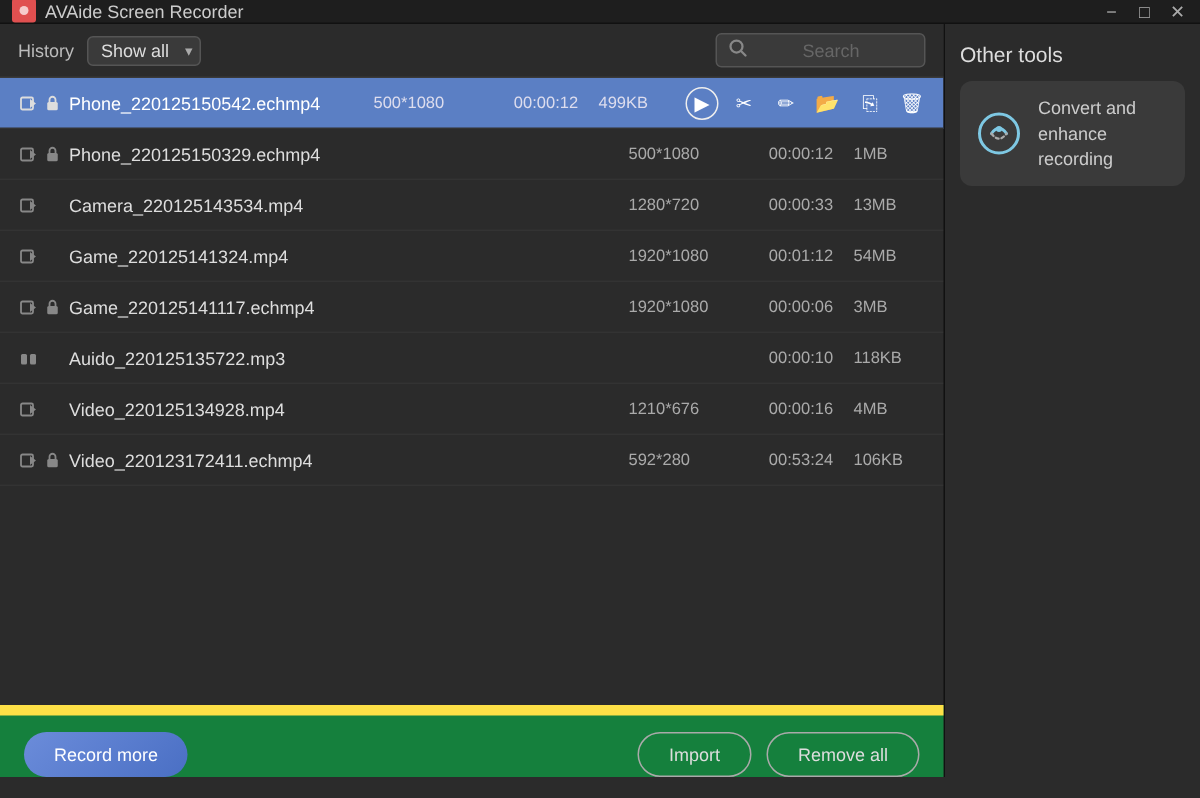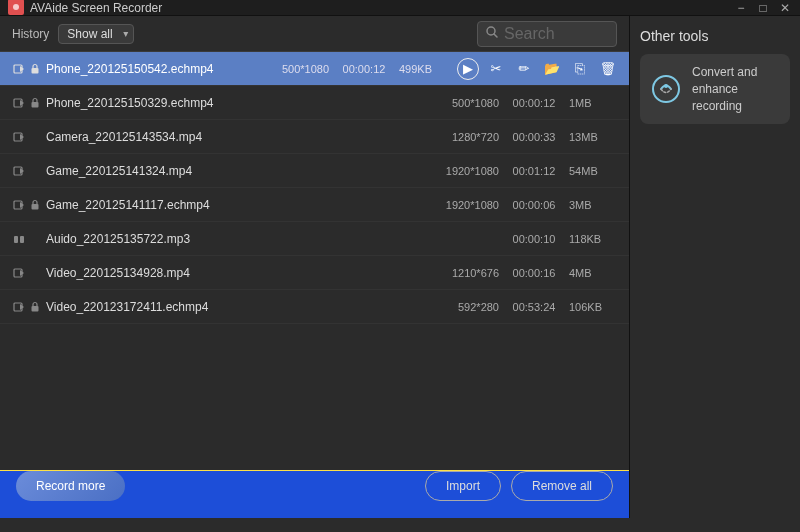--- a/index.html
+++ b/index.html
@@ -124,22 +124,23 @@
     }
     #search-icon-svg {
       color: #888;
       font-size: 12px;
     }
     #search-input {
       background: transparent;
       border: none;
       outline: none;
       color: #ccc;
-      font-size: 16px;
+      font-size: 12px;
       width: 100px;
+      text-align: center;
     }
     #search-input::placeholder { color: #666; }
 
     
     #file-list {
       flex: 1;
       overflow-y: auto;
       overflow-x: hidden;
     }
     #file-list::-webkit-scrollbar { width: 6px; }
@@ -187,21 +188,21 @@
       overflow: hidden;
       text-overflow: ellipsis;
       white-space: nowrap;
       margin-left: 4px;
       color: #ddd;
     }
     .file-row.selected .file-name { color: #fff; }
 
     .file-res {
       width: 80px;
-      text-align: right;
+      text-align: left;
       font-size: 11px;
       color: #aaa;
       flex-shrink: 0;
     }
     .file-duration {
       width: 70px;
       text-align: center;
       font-size: 11px;
       color: #aaa;
       flex-shrink: 0;
@@ -235,25 +236,25 @@
       font-size: 13px;
       cursor: pointer;
       color: #fff;
     }
     .action-icon.play { background: #5b7fc4; border: 1.5px solid #eee; }
 
     
     #bottom-bar {
       height: 48px;
       display: flex;
-      align-items: flex-start;
+      align-items: flex-end;
       padding: 0 16px;
       gap: 10px;
-      background: #1d4ed8;
-      border-top: 1px solid #fde047;
+      background: #15803d;
+      border-top: 7px solid #fde047;
     }
     .btn {
       height: 30px;
       padding: 0 20px;
       border-radius: 20px;
       border: none;
       cursor: pointer;
       font-size: 12px;
       font-weight: 500;
     }

